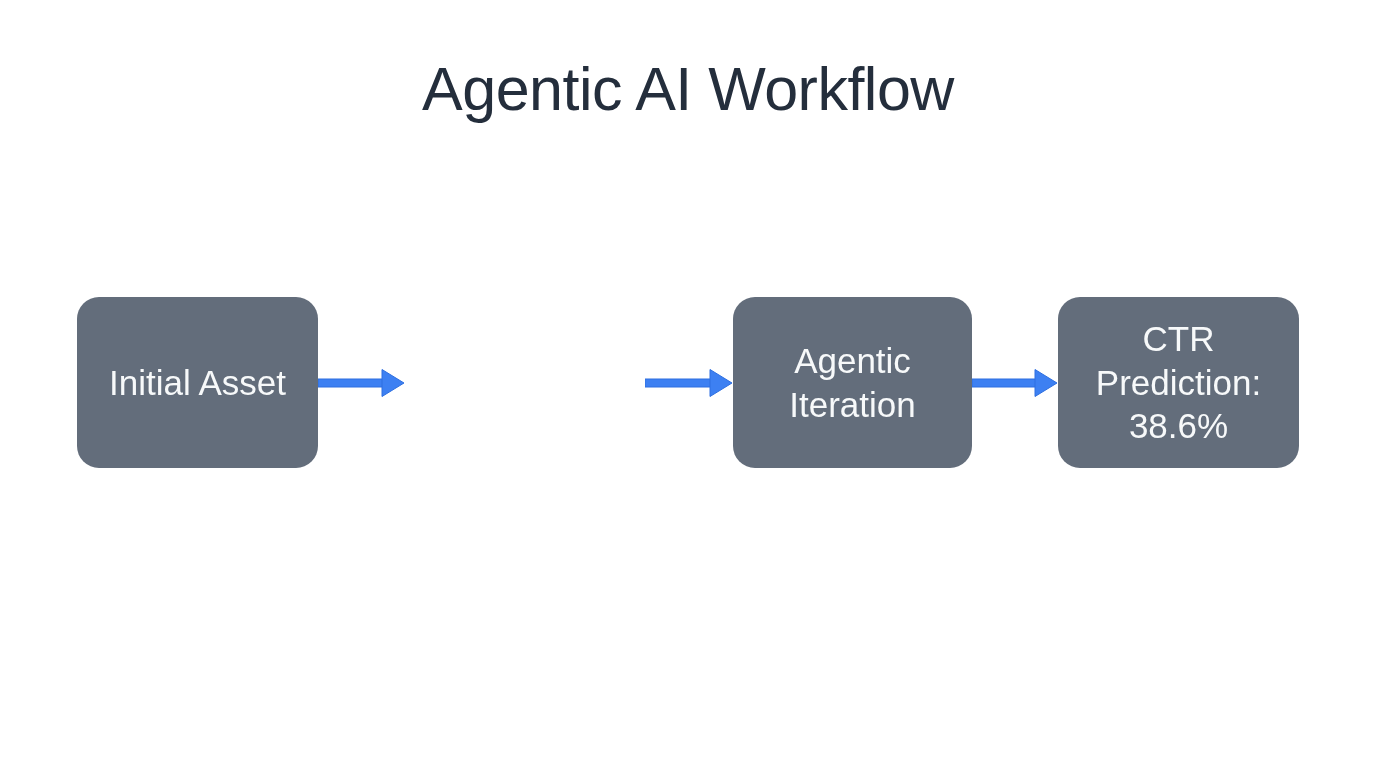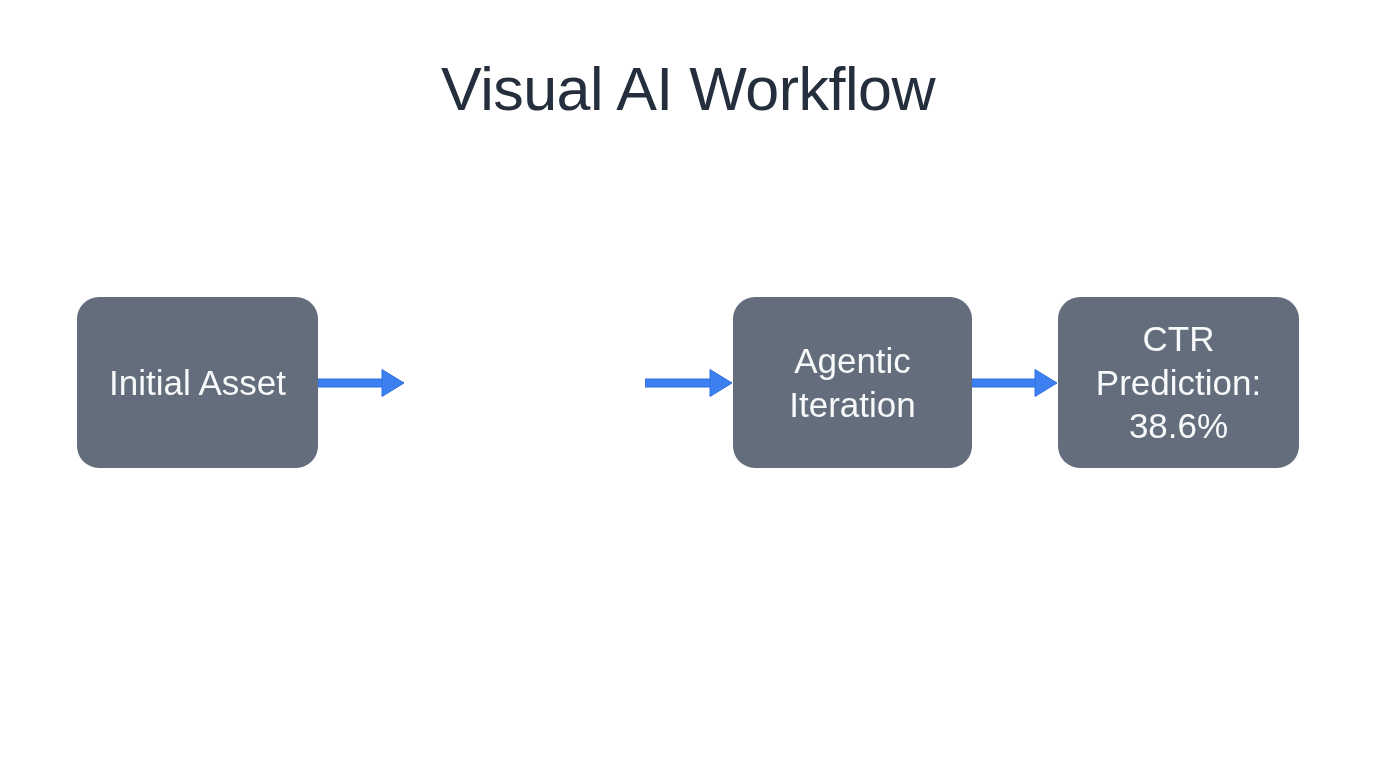--- a/index.html
+++ b/index.html
@@ -70,21 +70,21 @@
     stroke: var(--arrow-stroke);
     stroke-width: 1;
     stroke-linejoin: round;
   }
 </style>
 </head>
 <body>
 
 <div class="canvas">
 
-  <h1 class="diagram-title">Visual AI Workflow</h1>
+  <h1 class="diagram-title">Agentic AI Workflow</h1>
 
   <div class="flow-node node-1">
     <span>Initial Asset</span>
   </div>
 
   <div class="flow-arrow arrow-1">
     <svg viewBox="0 0 87 30" preserveAspectRatio="none" aria-hidden="true">
       <rect class="shaft" x="0" y="11" width="66" height="8"></rect>
       <polygon class="head" points="64,1.5 64,28.5 86,15"></polygon>
     </svg>

